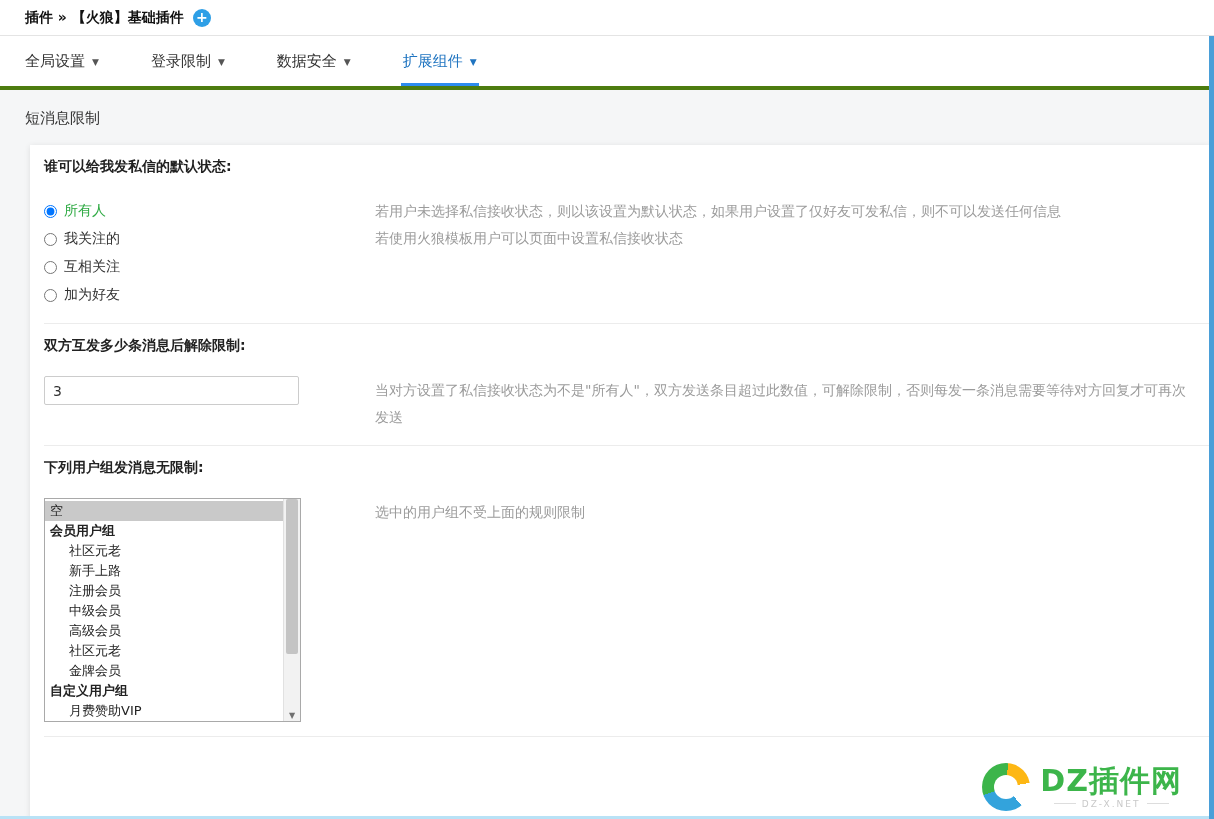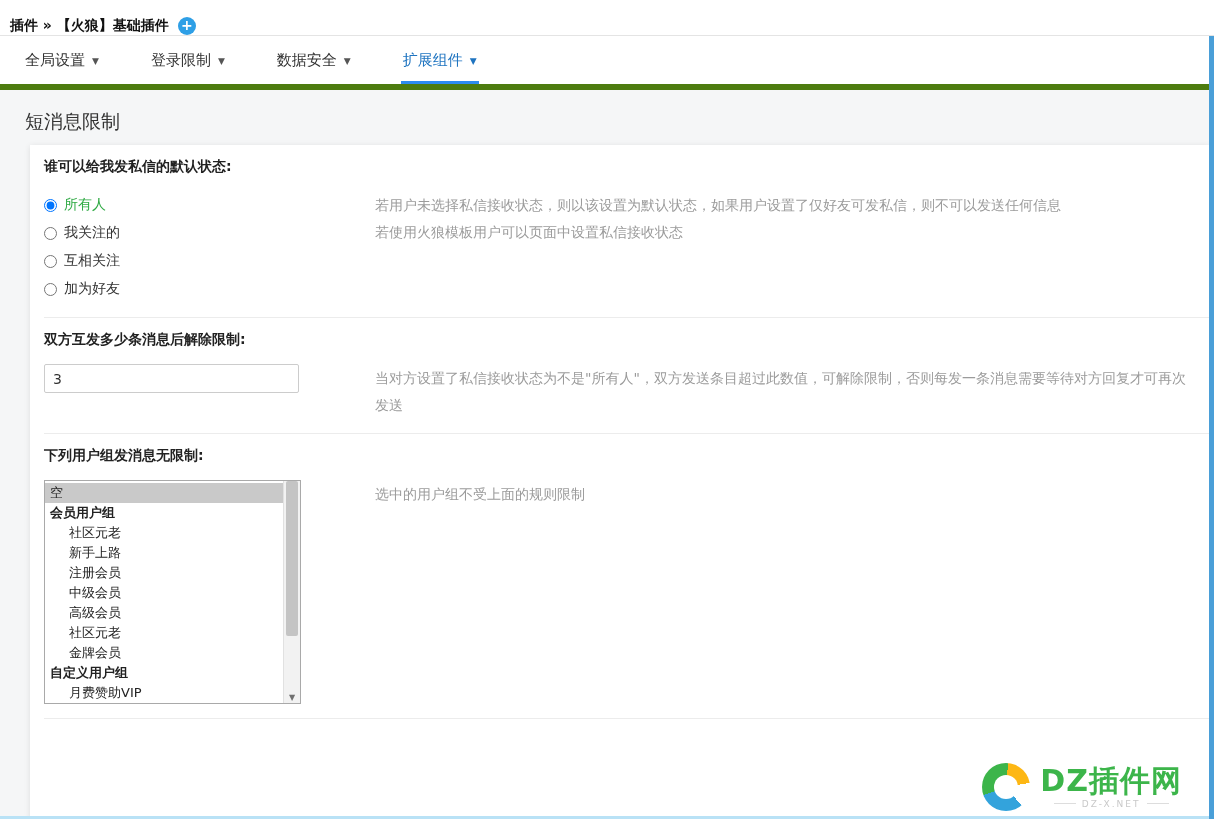--- a/index.html
+++ b/index.html
@@ -2,47 +2,47 @@
 <html><head>
 <meta charset="utf-8">
 <style>
   * { margin:0; padding:0; box-sizing:border-box; }
   html,body { width:1214px; height:819px; }
   body { font-family:"DejaVu Sans","Liberation Sans",sans-serif; background:#fff; }
   .screen { position:relative; width:1214px; height:819px; overflow:hidden; background:#f5f6f7; }
 
   
   .topbar { position:absolute; top:0; left:0; width:100%; height:36px; background:#fff;
-            border-bottom:1px solid #e4e4e4; display:flex; align-items:flex-end; padding-left:10px; z-index:3; }
+            border-bottom:1px solid #e4e4e4; display:flex; align-items:center; padding-left:25px; z-index:3; }
   .breadcrumb { font-size:14px; font-weight:bold; color:#111; cursor:pointer; }
   .plus-btn { width:18px; height:18px; border-radius:50%; background:#2e9fe6; color:#fff;
               font-size:14px; line-height:17px; text-align:center; margin-left:9px; cursor:pointer; font-weight:bold; }
 
   
   .tabs { position:absolute; top:36px; left:0; width:100%; height:54px; background:#fff;
-          border-bottom:6px solid #4d7c0f; display:flex; align-items:stretch; padding-left:25px; z-index:2; }
+          border-bottom:4px solid #4d7c0f; display:flex; align-items:stretch; padding-left:25px; z-index:2; }
   .tab { display:flex; align-items:center; gap:7px; font-size:15px; color:#333; margin-right:52px;
          position:relative; cursor:pointer; }
   .tab .caret { font-size:9px; color:#555; transform:translateY(1px); }
   .tab.active { color:#1f74c0;text-align:right; }
   .tab.active .caret { color:#1f74c0; }
   .tab.active::after { content:""; position:absolute; left:-2px; right:-2px; bottom:0; height:3px; background:#2d8cf0; }
 
   
   .band { position:absolute; top:90px; left:0; width:100%; height:56px; background:#f5f6f7; }
-  .band .sec-title { position:absolute; left:25px; top:19px; font-size:19px; color:#333; }
+  .band .sec-title { position:absolute; left:25px; top:19px; font-size:15px; color:#333; }
 
   
   .panel { position:absolute; left:30px; top:145px; right:5px; bottom:0; background:#fff;
            box-shadow:0 1px 6px rgba(0,0,0,0.10); overflow:hidden; }
   .row { position:relative; padding:13px 14px 15px 14px; }
   .row::after { content:""; position:absolute; left:14px; right:0; bottom:0; height:1px; background:#ececec; }
   .row.last::after { display:none; }
   .row-title { font-size:14px; font-weight:bold; color:#222; }
-  .row-body { display:flex; margin-top:15px; }
+  .row-body { display:flex; margin-top:21px; }
   .controls { width:331px; flex-shrink:0; }
   .help { color:#9b9b9b; font-size:14px; line-height:27px; padding-top:1px; }
   .help.dark { color:#333; }
 
   
   .radio-line { display:flex; align-items:center; height:28px; cursor:pointer; font-size:14px; color:#333; }
   .radio-line input { margin-right:7px; }
   .radio-line.green .opt-label { color:#2faa44; }
   .radio-inline { display:flex; align-items:center; gap:26px; height:28px; }
   .radio-inline .radio-line { height:auto; }

